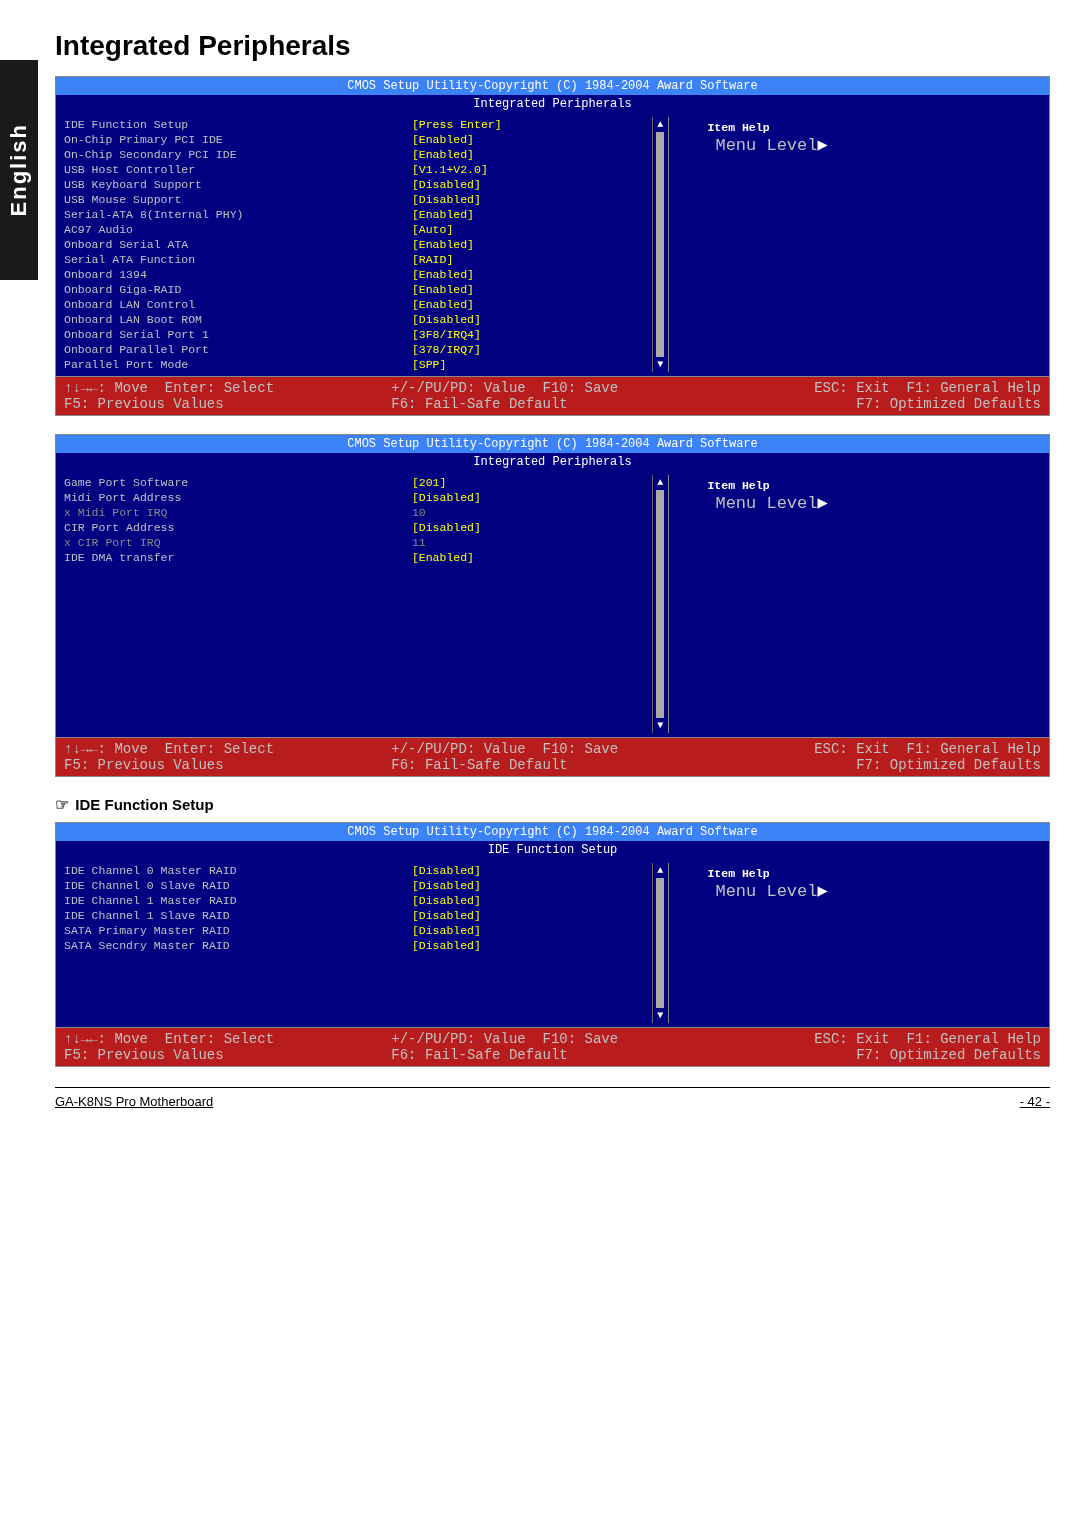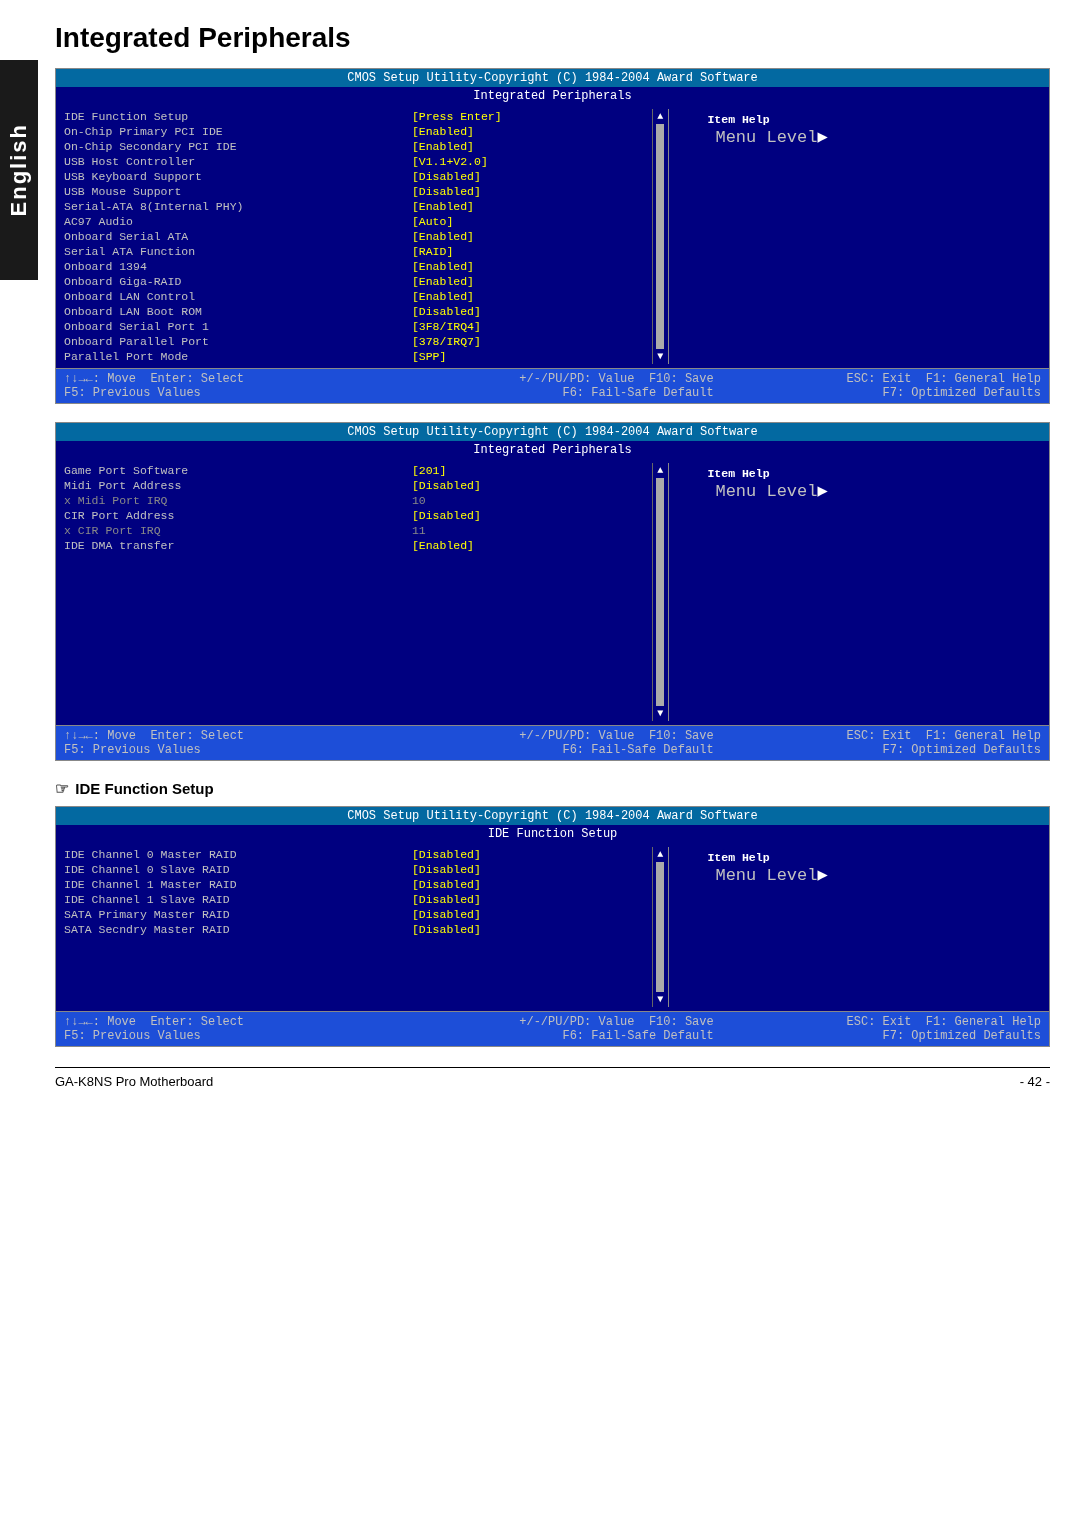--- a/index.html
+++ b/index.html
@@ -29,21 +29,21 @@
       font-size: 22px;
       font-weight: bold;
       writing-mode: vertical-rl;
       transform: rotate(180deg);
       letter-spacing: 2px;
     }
 
     .main-content {
       margin-left: 55px;
       margin-right: 30px;
-      padding-top: 22px;
+      padding-top: 30px;
     }
 
     h1.page-title {
       font-size: 28px;
       font-weight: bold;
       margin-bottom: 14px;
       font-family: Arial, sans-serif;
     }
 
     
@@ -51,21 +51,21 @@
       border: 1px solid #888;
       background: #000080;
       color: #c0c0c0;
       font-family: 'Courier New', monospace;
       font-size: 12px;
       margin-bottom: 18px;
       width: 100%;
     }
 
     .bios-title-bar {
-      background: #0369a1;
+      background: #3b82f6;
       color: #ffffff;
       text-align: center;
       padding: 2px 0;
       font-size: 12px;
       font-weight: normal;
     }
 
     .bios-inner {
       display: flex;
       padding: 4px 0;
@@ -131,31 +131,31 @@
     .menu-level {
       color: #c0c0c0;
       font-size: 17px;
       margin-left: 8px;
     }
     .menu-level-arrow {
       color: #fff;
     }
 
     .bios-footer {
-      background: #1d4ed8;
+      background: #b91c1c;
       border-top: 1px solid #888;
       display: flex;
       justify-content: space-between;
       padding: 3px 8px;
-      font-size: 12px;
+      font-size: 14px;
       color: #c0c0c0;
     }
 
     .bios-footer .footer-left { flex: 0 0 33%; }
-    .bios-footer .footer-mid { flex: 0 0 33%; text-align: right; }
+    .bios-footer .footer-mid { flex: 0 0 33%; text-align: left; }
     .bios-footer .footer-right { flex: 0 0 33%; text-align: right; }
 
     .bios-main-area {
       display: flex;
     }
 
     .bios-content-area {
       flex: 1;
     }
 
@@ -187,20 +187,21 @@
     .page-footer {
       display: flex;
       justify-content: space-between;
       align-items: center;
       border-top: 1px solid #000;
       margin-top: 20px;
       padding-top: 6px;
       margin-left: 55px;
       margin-right: 30px;
       font-size: 13px;
+      text-decoration: underline;
     }
   </style>
 </head>
 <body>
 
 <div class="side-tab">
   <span>English</span>
 </div>
 
 <div class="main-content">

